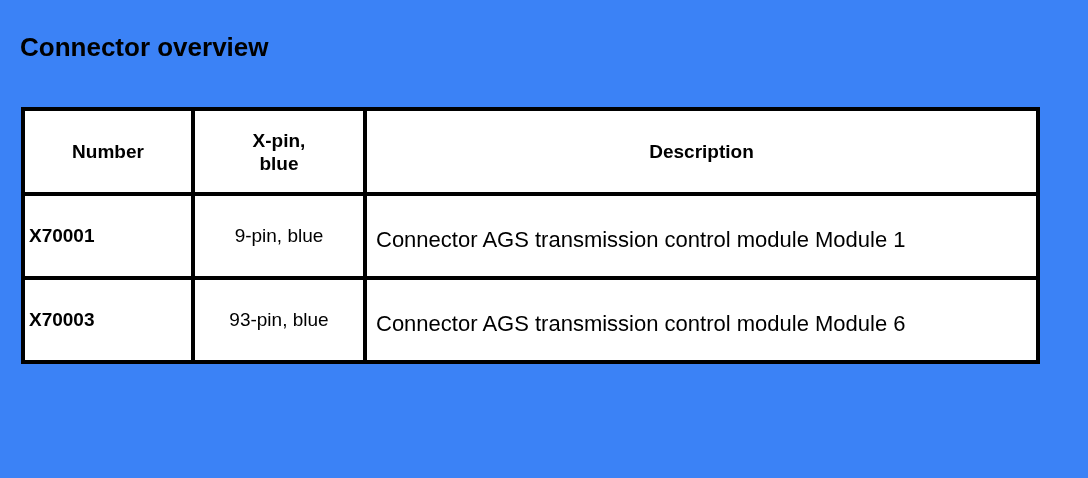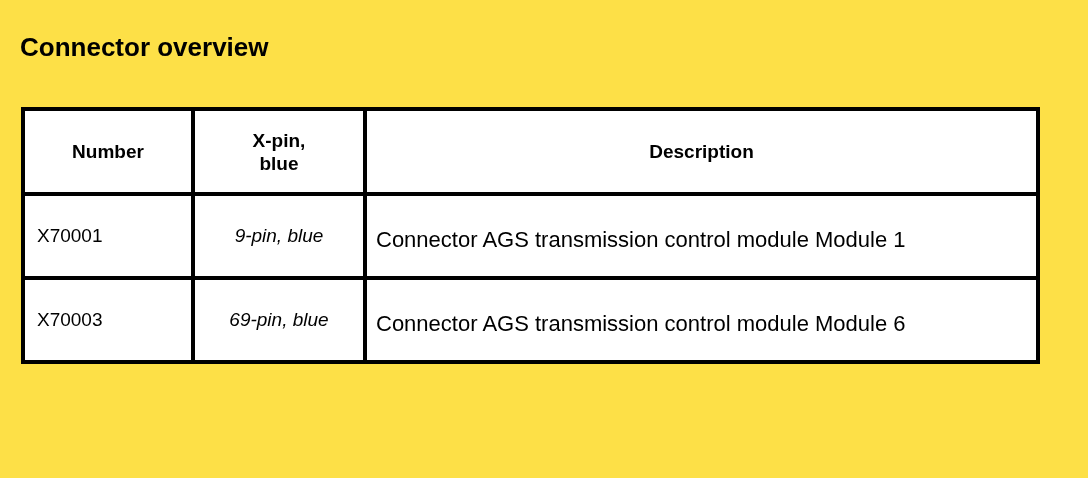--- a/index.html
+++ b/index.html
@@ -13,21 +13,21 @@
     overflow: hidden;
     font-family: "Liberation Sans", sans-serif;
     color: #000000;
     -webkit-font-smoothing: none;
   }
 
   .page {
     position: relative;
     width: 1088px;
     height: 478px;
-    background: #fde047;
+    background: #3b82f6;
   }
 
   .page-title {
     position: absolute;
     left: 20px;
     top: 32px;
     font-size: 26px;
     font-weight: bold;
     line-height: 30px;
     letter-spacing: 0px;
@@ -80,32 +80,32 @@
     height: 80px;
   }
 
   td.cell-number {
     text-align: left;
     font-size: 19px;
     font-weight: normal;
   }
   td.cell-number .cell-inner {
     display: block;
-    padding: 0 0 0 12px;
+    padding: 0 0 0 4px;
+    font-weight: bold;
   }
 
   td.cell-xpin {
     text-align: center;
     font-size: 19px;
     font-weight: normal;
   }
   td.cell-xpin .cell-inner {
     display: block;
     padding: 0 6px;
-    font-style: italic;
   }
 
   td.cell-desc {
     text-align: left;
     vertical-align: top;
     font-size: 22px;
     font-weight: normal;
   }
   td.cell-desc .cell-inner {
     display: block;
@@ -151,21 +151,21 @@
           </td>
           <td class="cell-desc">
             <span class="cell-inner">Connector AGS transmission control module Module 1</span>
           </td>
         </tr>
         <tr class="data-row">
           <td class="cell-number">
             <span class="cell-inner">X70003</span>
           </td>
           <td class="cell-xpin">
-            <span class="cell-inner">69-pin, blue</span>
+            <span class="cell-inner">93-pin, blue</span>
           </td>
           <td class="cell-desc">
             <span class="cell-inner">Connector AGS transmission control module Module 6</span>
           </td>
         </tr>
       </tbody>
     </table>
   </div>
 
 </div>

